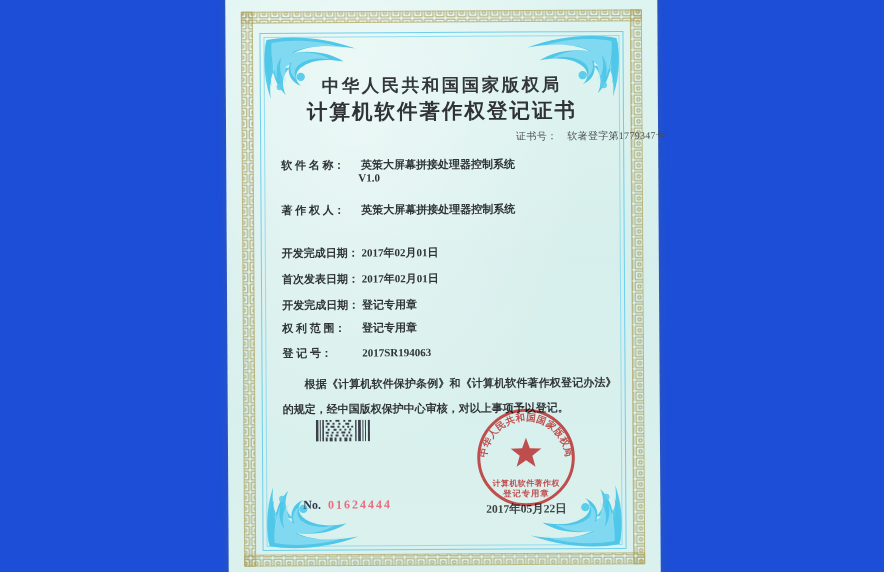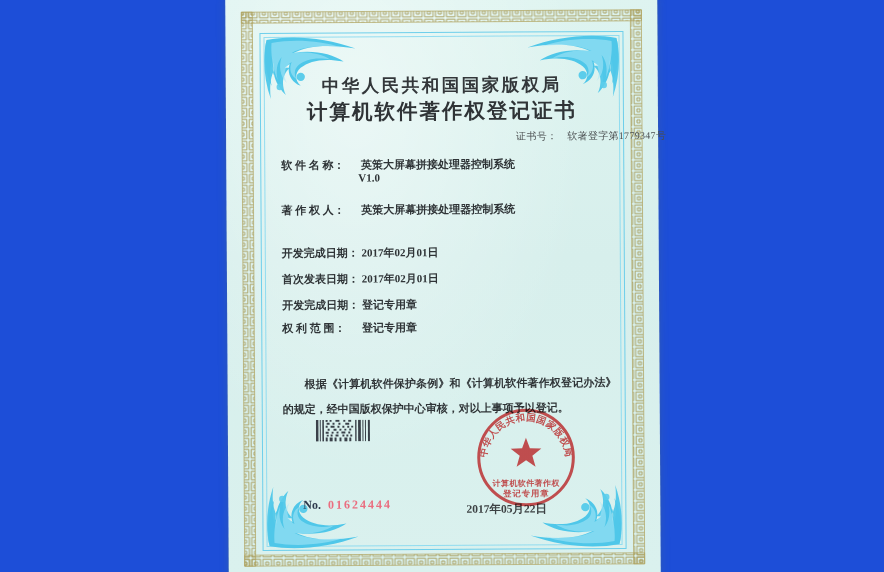--- a/index.html
+++ b/index.html
@@ -41,21 +41,21 @@
   .row{position:absolute;left:55px;font-size:11px;font-weight:bold;color:#2f3437;white-space:nowrap;}
   .row .lbl{display:inline-block;width:77px;font-family:Liberation Serif, serif;}
   .version{position:absolute;left:132px;font-size:11px;font-weight:bold;color:#2f3437;text-align:right;}
   .statement{
     position:absolute;left:55px;top:364px;width:334px;
     font-size:11px;font-weight:bold;color:#2f3437;line-height:25px;text-indent:22px;text-align:justify;
   }
   .barcode{position:absolute;left:88px;top:423px;}
   .seal{position:absolute;left:246px;top:410px;mix-blend-mode:multiply;opacity:.88;}
   .issueDate{
-    position:absolute;left:238px;top:506px;width:120px;
+    position:absolute;left:238px;top:506px;width:120px;text-align:center;
     font-size:11.5px;font-weight:600;color:#3d4244;white-space:nowrap;
   }
   .serial{position:absolute;left:75px;top:501px;font-size:12px;white-space:nowrap;}
   .serial .no{color:#2d3a4d;font-weight:bold;}
   .serial .num{color:#ea6e80;letter-spacing:2px;margin-left:7px;font-weight:600;}
   .sealText{font-family:"Liberation Serif","DejaVu Serif",serif;fill:#dd3a3c;}
 </style>
 </head>
 <body>
 
@@ -129,20 +129,24 @@
     <div class="row" style="top:301px">
       <span class="lbl">开发完成日期：</span>
       <span class="val">登记专用章</span>
     </div>
 
     <div class="row" style="top:324px">
       <span class="lbl">权 利 范 围：</span>
       <span class="val">登记专用章</span>
     </div>
 
+    <div class="row" style="top:349px">
+      <span class="lbl">登  记  号：</span>
+      <span class="val">2017SR194063</span>
+    </div>
 
     <p class="statement">根据《计算机软件保护条例》和《计算机软件著作权登记办法》的规定，经中国版权保护中心审核，对以上事项予以登记。</p>
 
     <svg class="barcode" width="55" height="22" viewBox="0 0 56 22">
       <g fill="#3a4049">
         <rect x="0" y="0" width="2.6" height="22"></rect>
           <rect x="4" y="0" width="1" height="22"></rect>
         <rect x="6.6" y="0" width="1.6" height="22"></rect>
         <rect x="10" y="0" width="2" height="2"></rect>
           <rect x="14" y="0" width="2" height="2"></rect>

